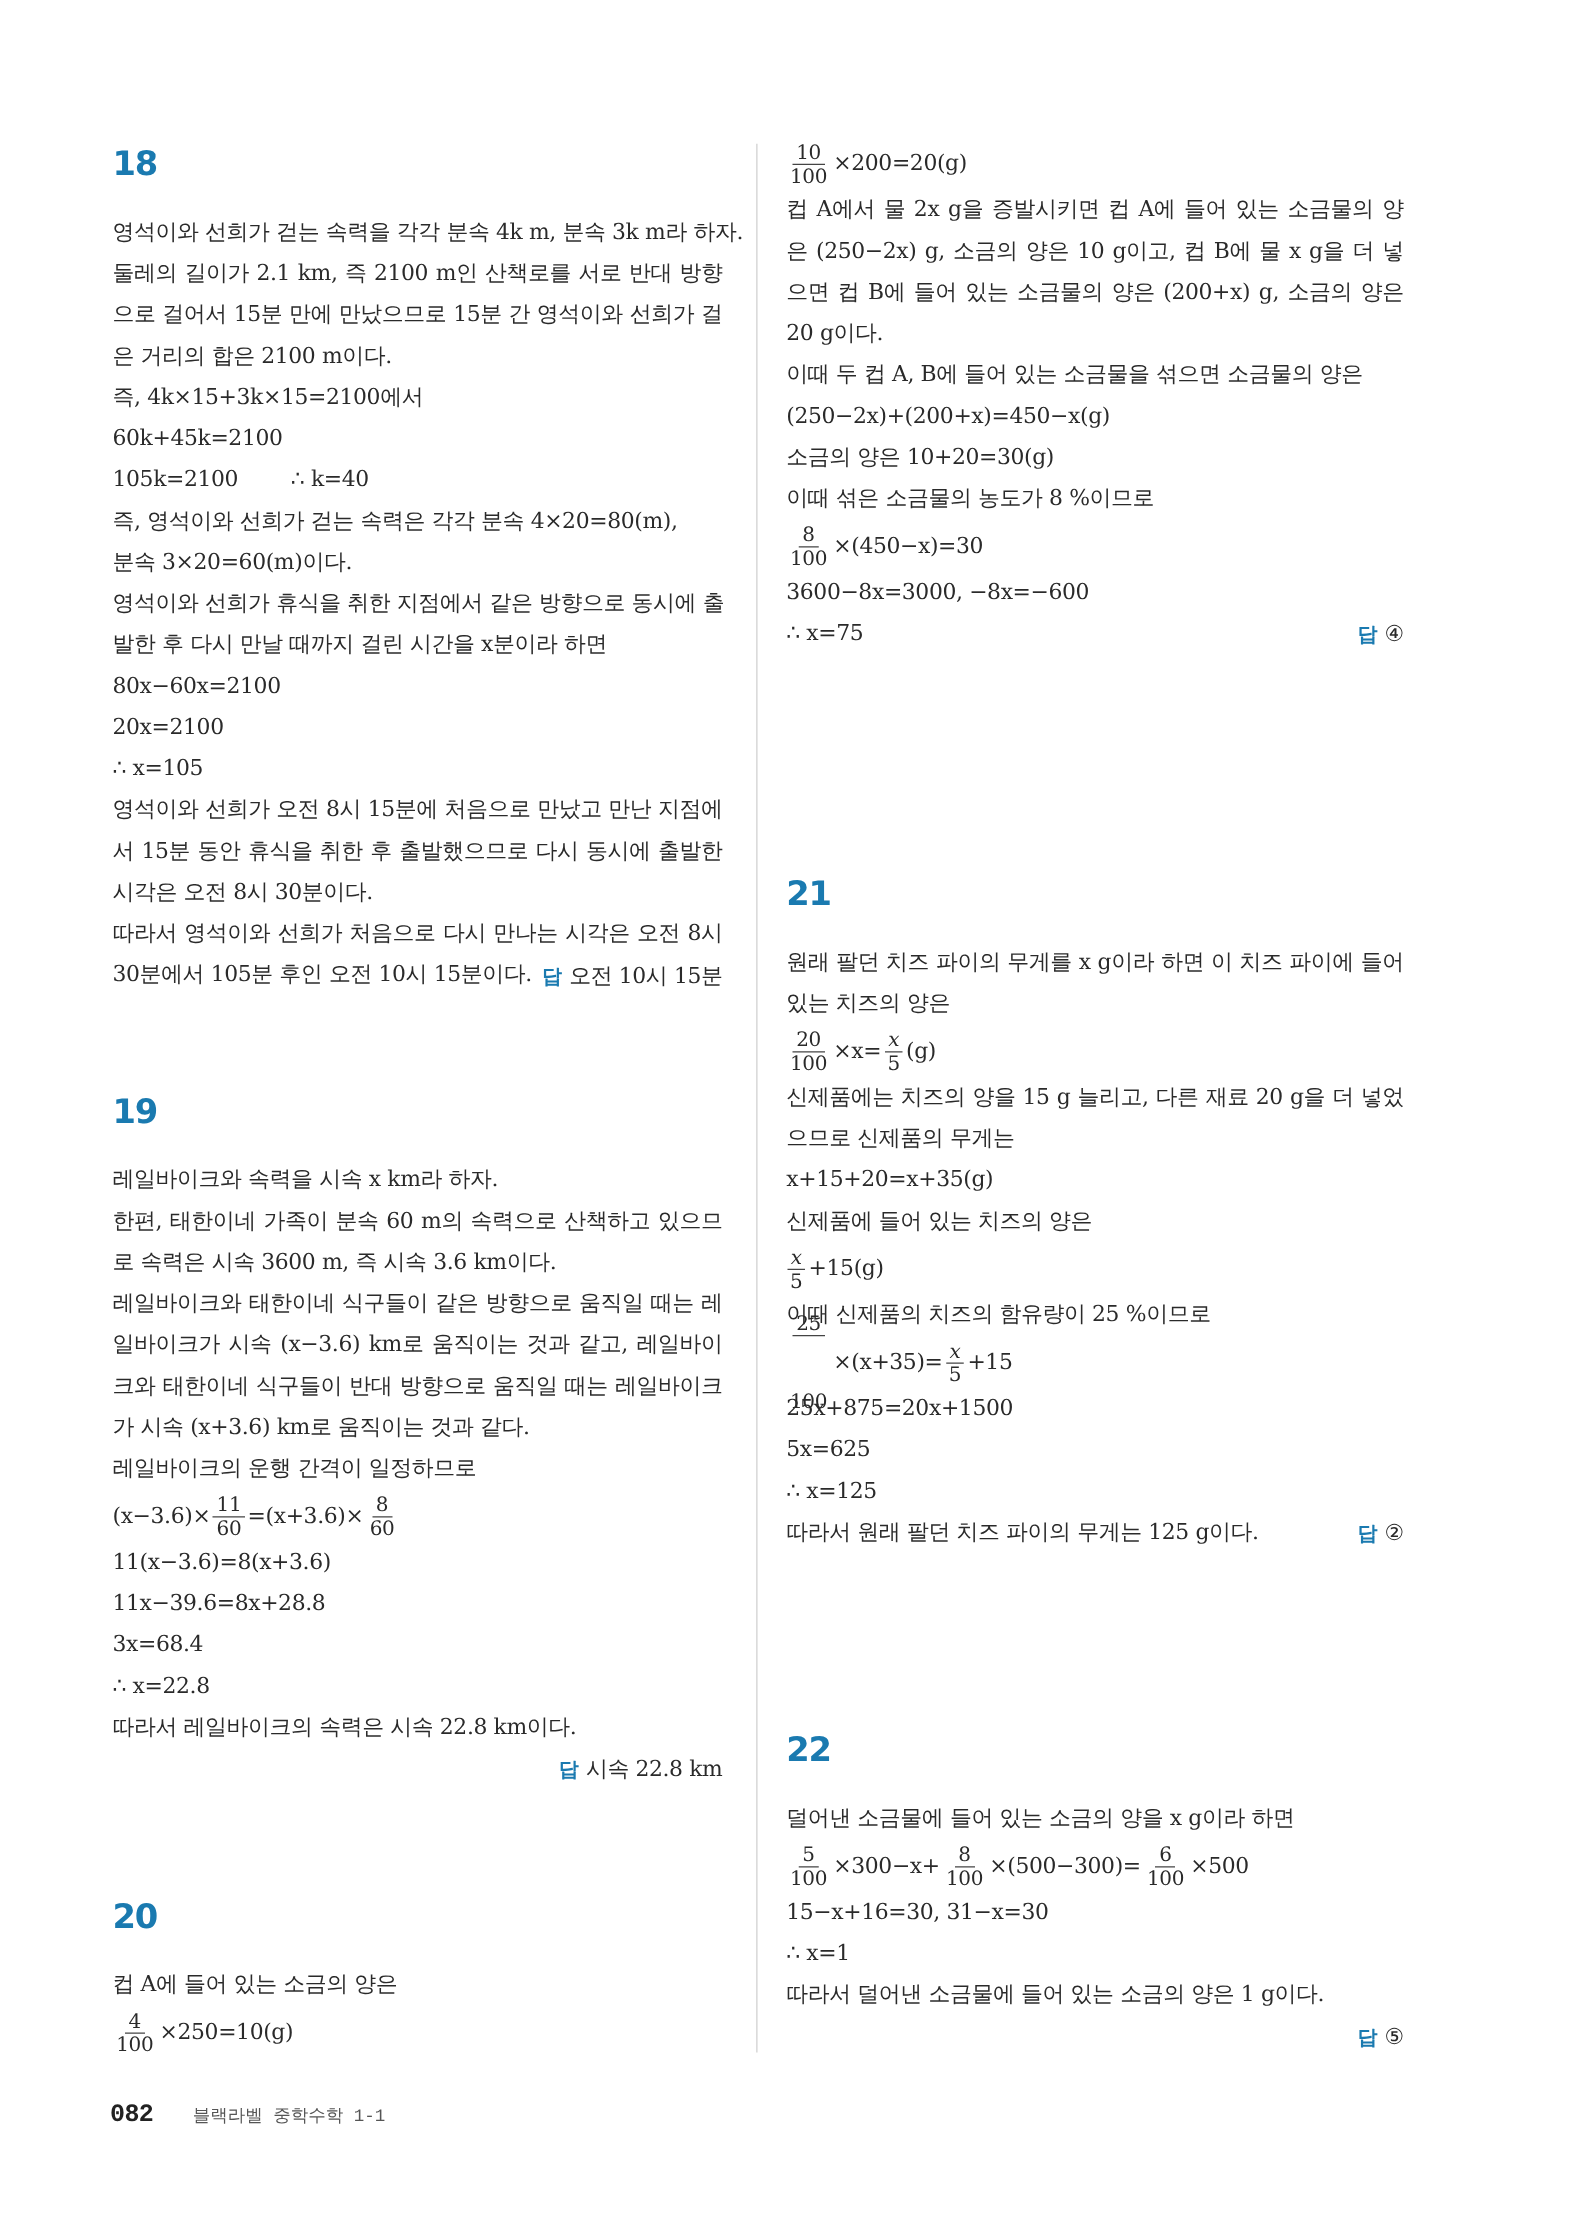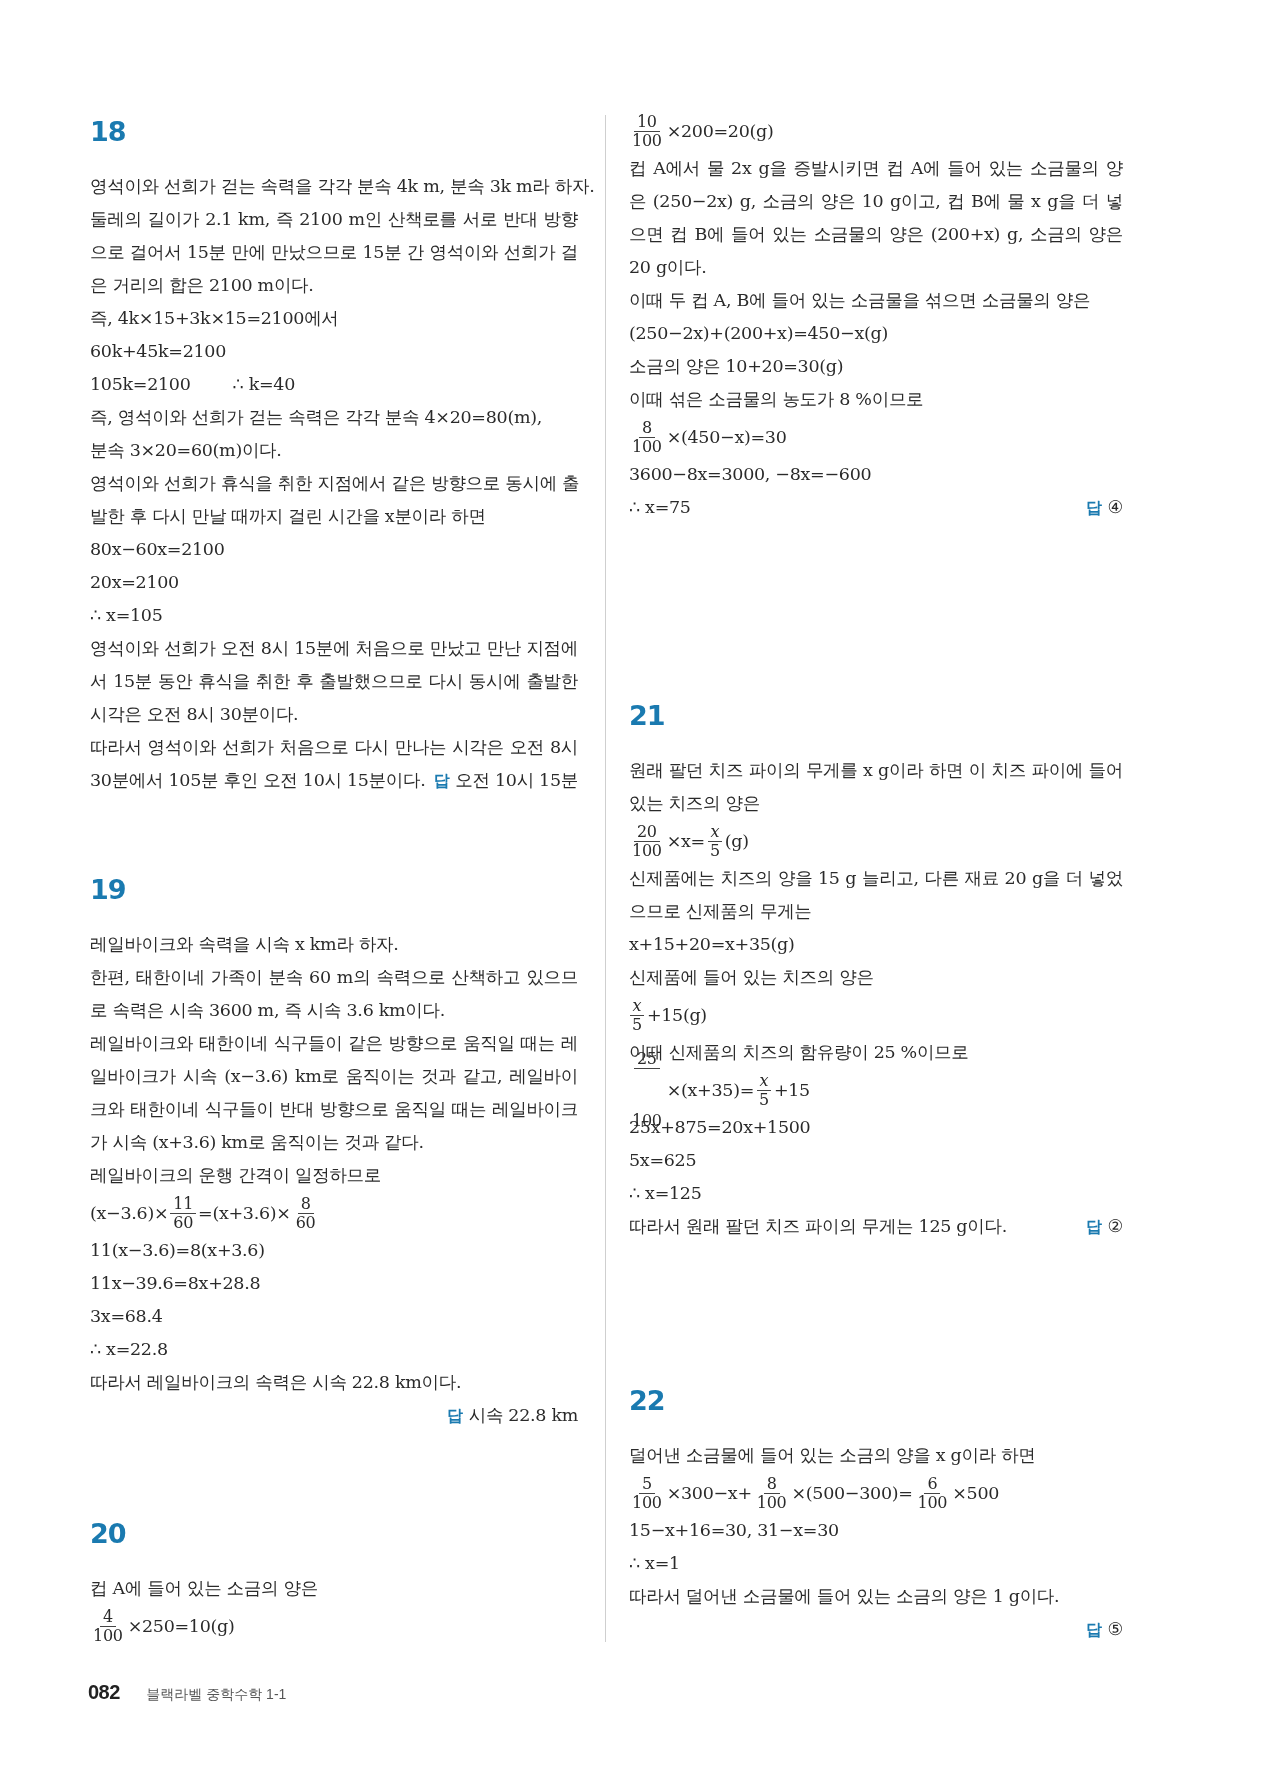--- a/index.html
+++ b/index.html
@@ -15,21 +15,21 @@
   .frac { display: inline-flex; flex-direction: column; align-items: center;
           vertical-align: middle; line-height: 18px; font-size: 16px; margin: 0 2px; }
   .frac .num { padding: 0 3px; border-bottom: 1px solid #444; }
   .frac .den { padding: 0 3px; }
   .seg { white-space: pre; }
   .ans { position: absolute; right: 0; top: 0; }
   .ans-label { color: #1a7ab0; font-family: "DejaVu Sans", "Liberation Sans", sans-serif;
                font-weight: bold; font-size: 16px; margin-right: 6px; }
   .ans-line { text-align: right; }
   .divider { position: absolute; left: 605px; top: 115px; width: 1px; height: 1527px; background: #cfcfcf; }
-  .footer { position: absolute; left: 88px; top: 1681px; font-family: Liberation Sans, sans-serif; }
+  .footer { position: absolute; left: 88px; top: 1681px; font-family: Liberation Mono, monospace; }
   .page-num { font-weight: bold; font-size: 20px; color: #222; letter-spacing: -0.5px; }
   .book-title { font-size: 14px; color: #555; margin-left: 22px; }
 </style>
 </head>
 <body>
 
 <div class="divider"></div>
 
 <div class="section" style="left:90px; top:114px; width:488px;">
   <div class="heading">18</div>

